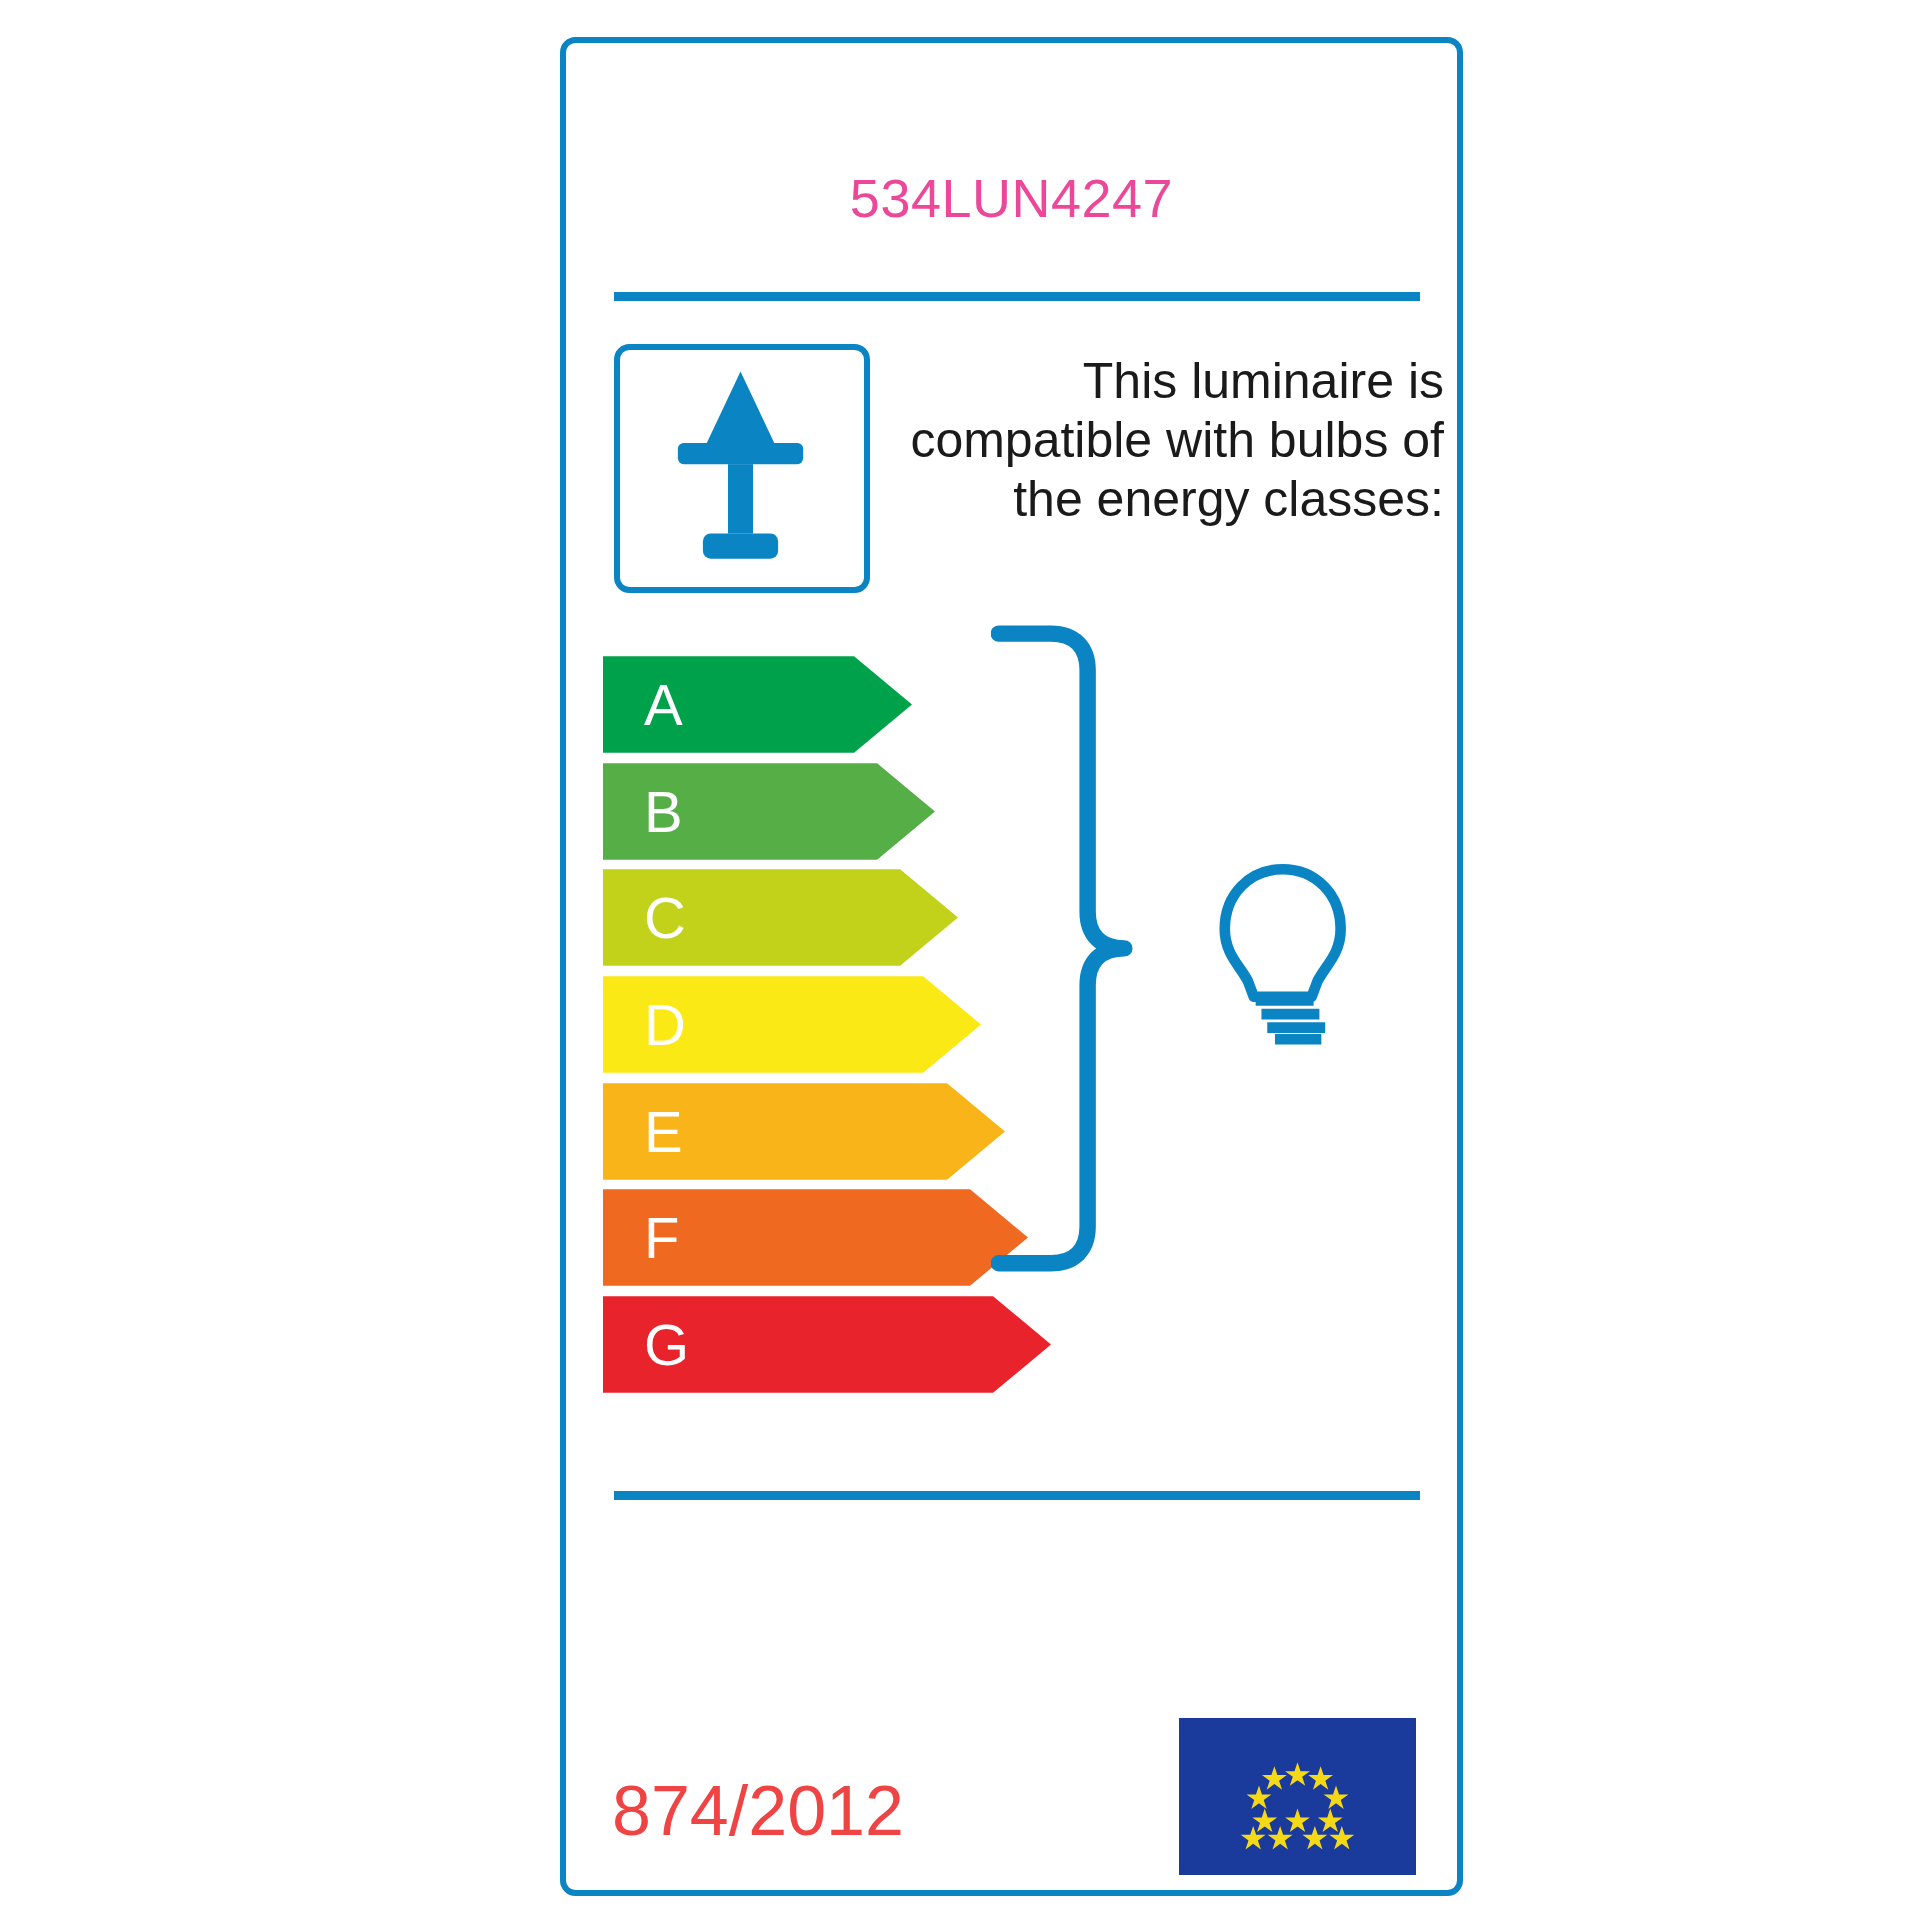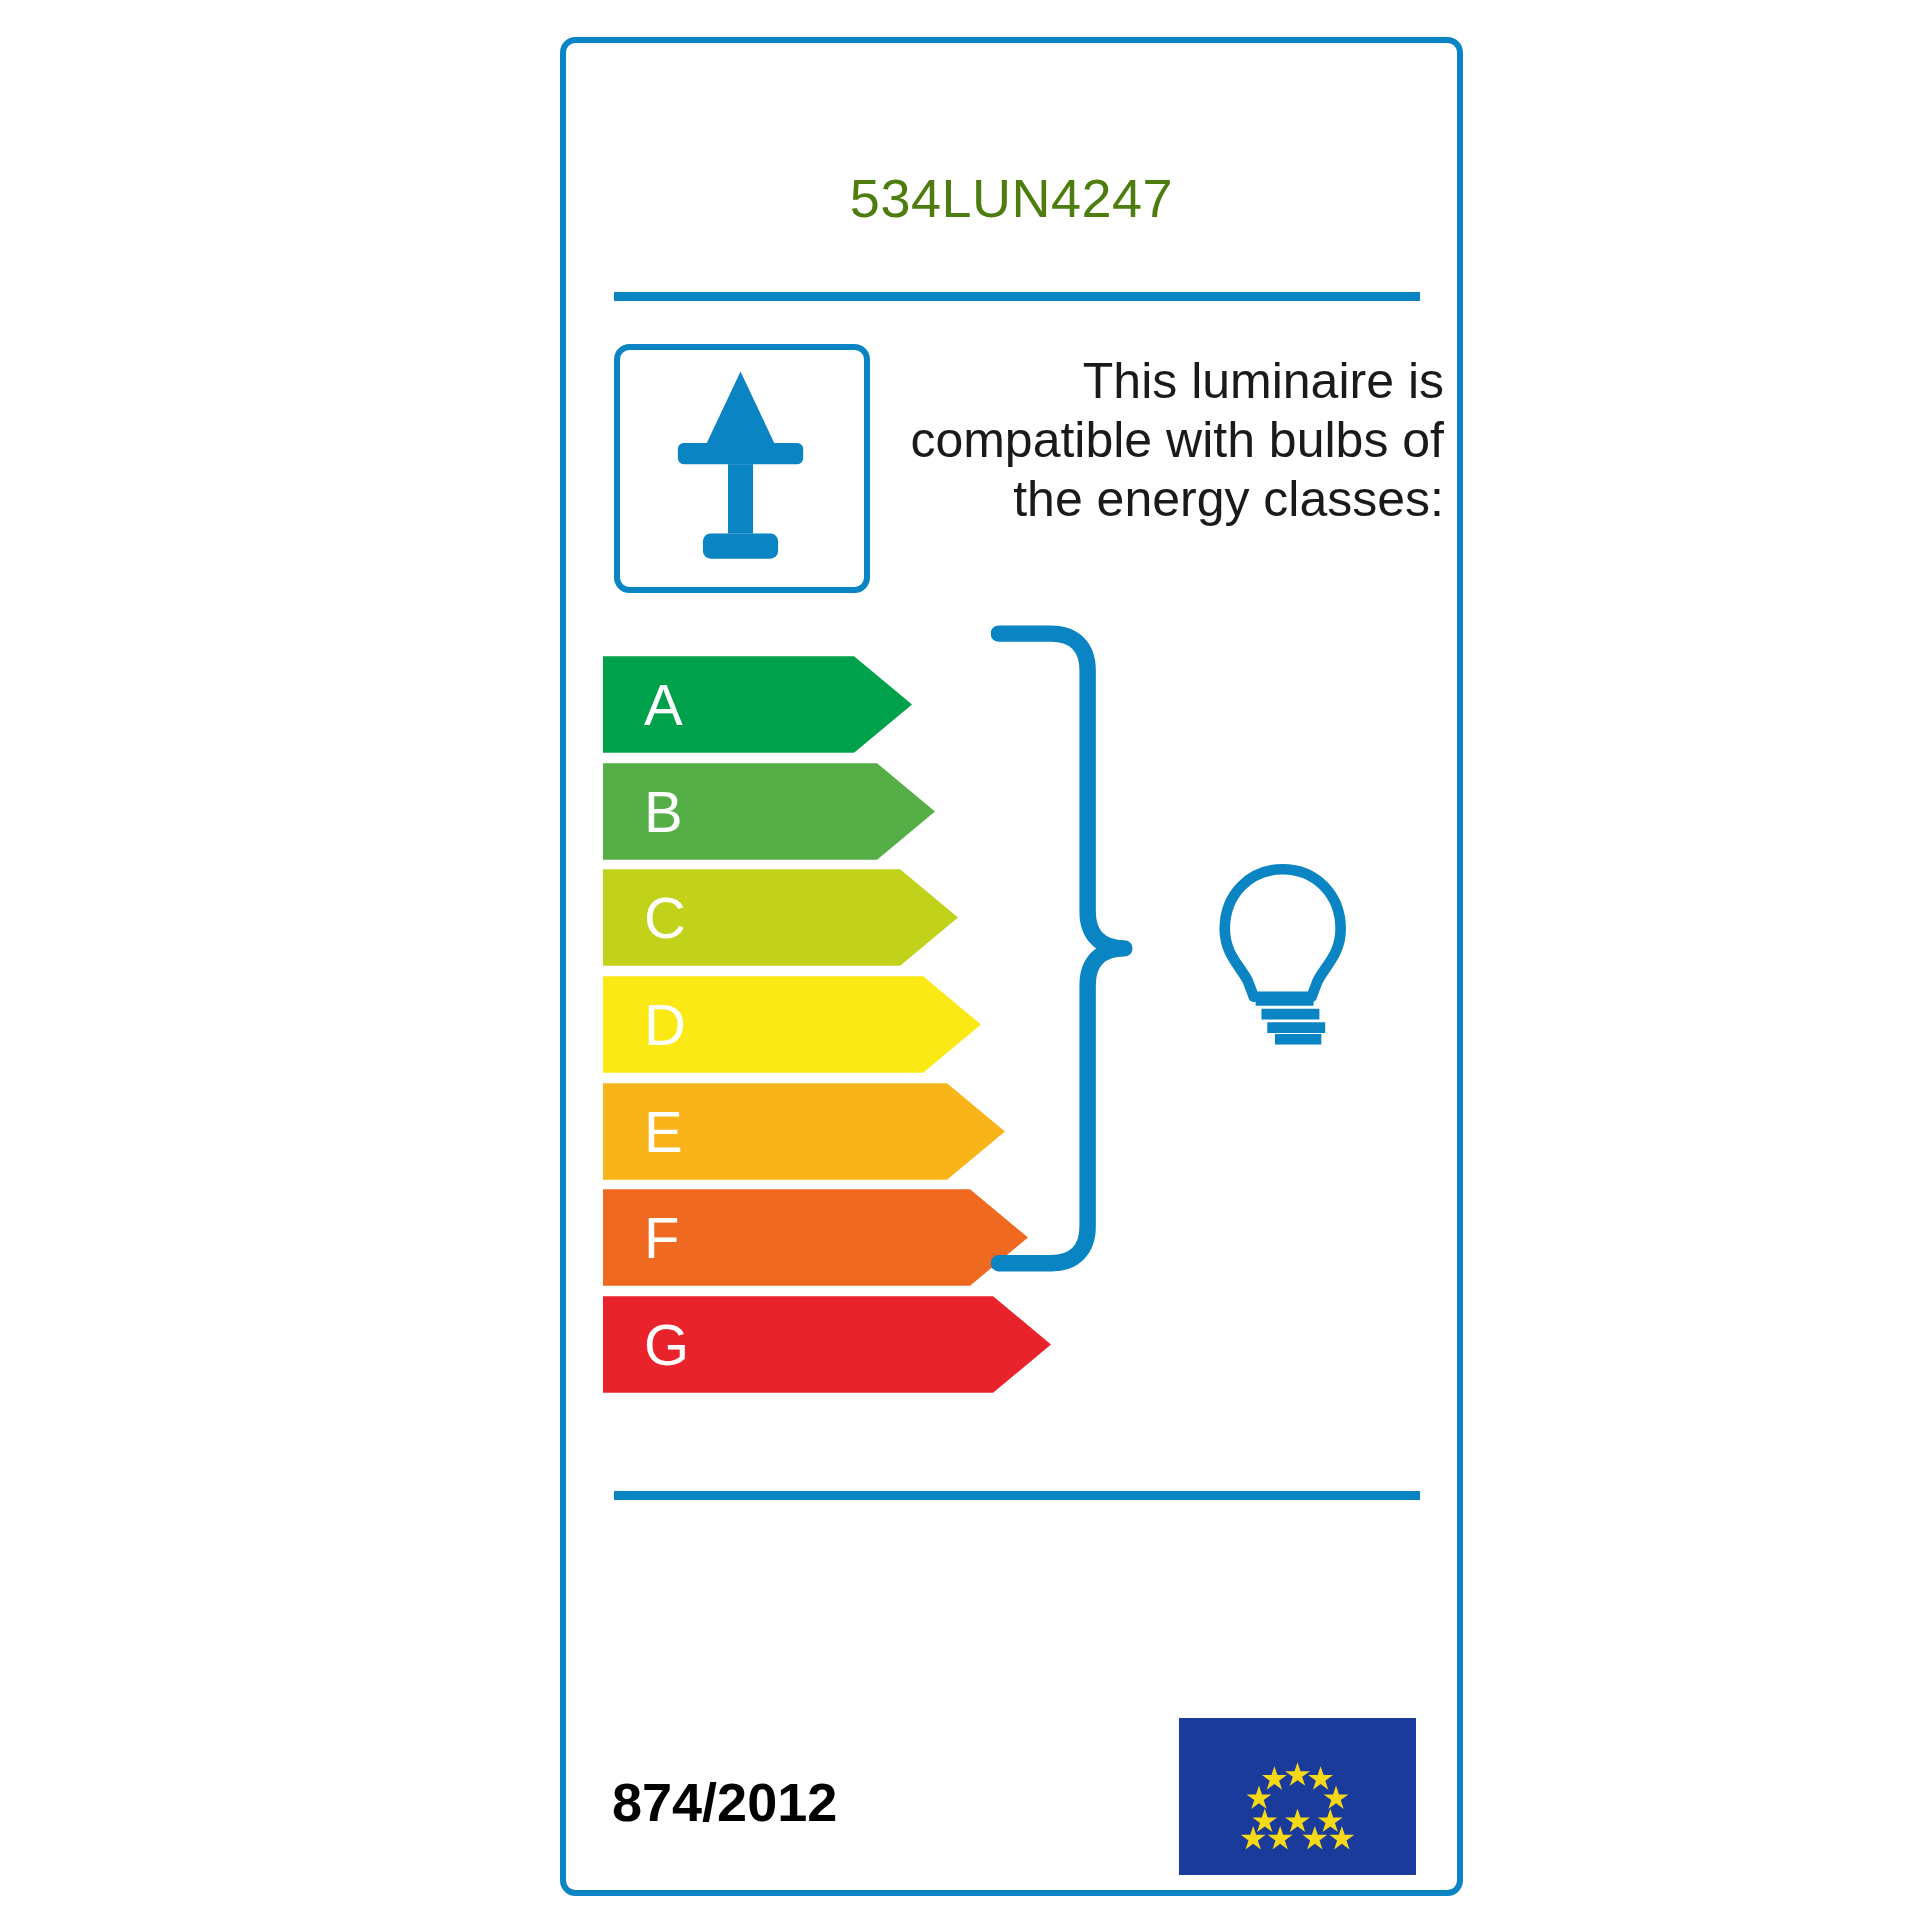--- a/index.html
+++ b/index.html
@@ -24,21 +24,21 @@
     box-sizing: border-box;
     background: #ffffff;
   }
   #model-code {
     position: absolute;
     left: 0;
     top: 124px;
     width: 100%;
     text-align: center;
     font-size: 54px;
-    color: #4d7c0f;
+    color: #ec4899;
     letter-spacing: 0.5px;
   }
   .rule {
     position: absolute;
     left: 48px;
     width: 806px;
     height: 8.7px;
     background: #0b84c4;
   }
   #rule-top { top: 249px; }
@@ -101,23 +101,23 @@
     top: 579px;
     width: 454px;
     height: 676px;
   }
   #brace-area svg { display: block; }
 
   #regulation {
     position: absolute;
     left: 46px;
     top: 1728px;
-    font-size: 54px;
-    font-weight: bold;
-    color: #000000;
+    font-size: 70px;
+    font-weight: normal;
+    color: #ef4444;
   }
 
   #eu-flag {
     position: absolute;
     left: 613px;
     top: 1675px;
     width: 237px;
     height: 157px;
     background: #1a3a9c;
   }

